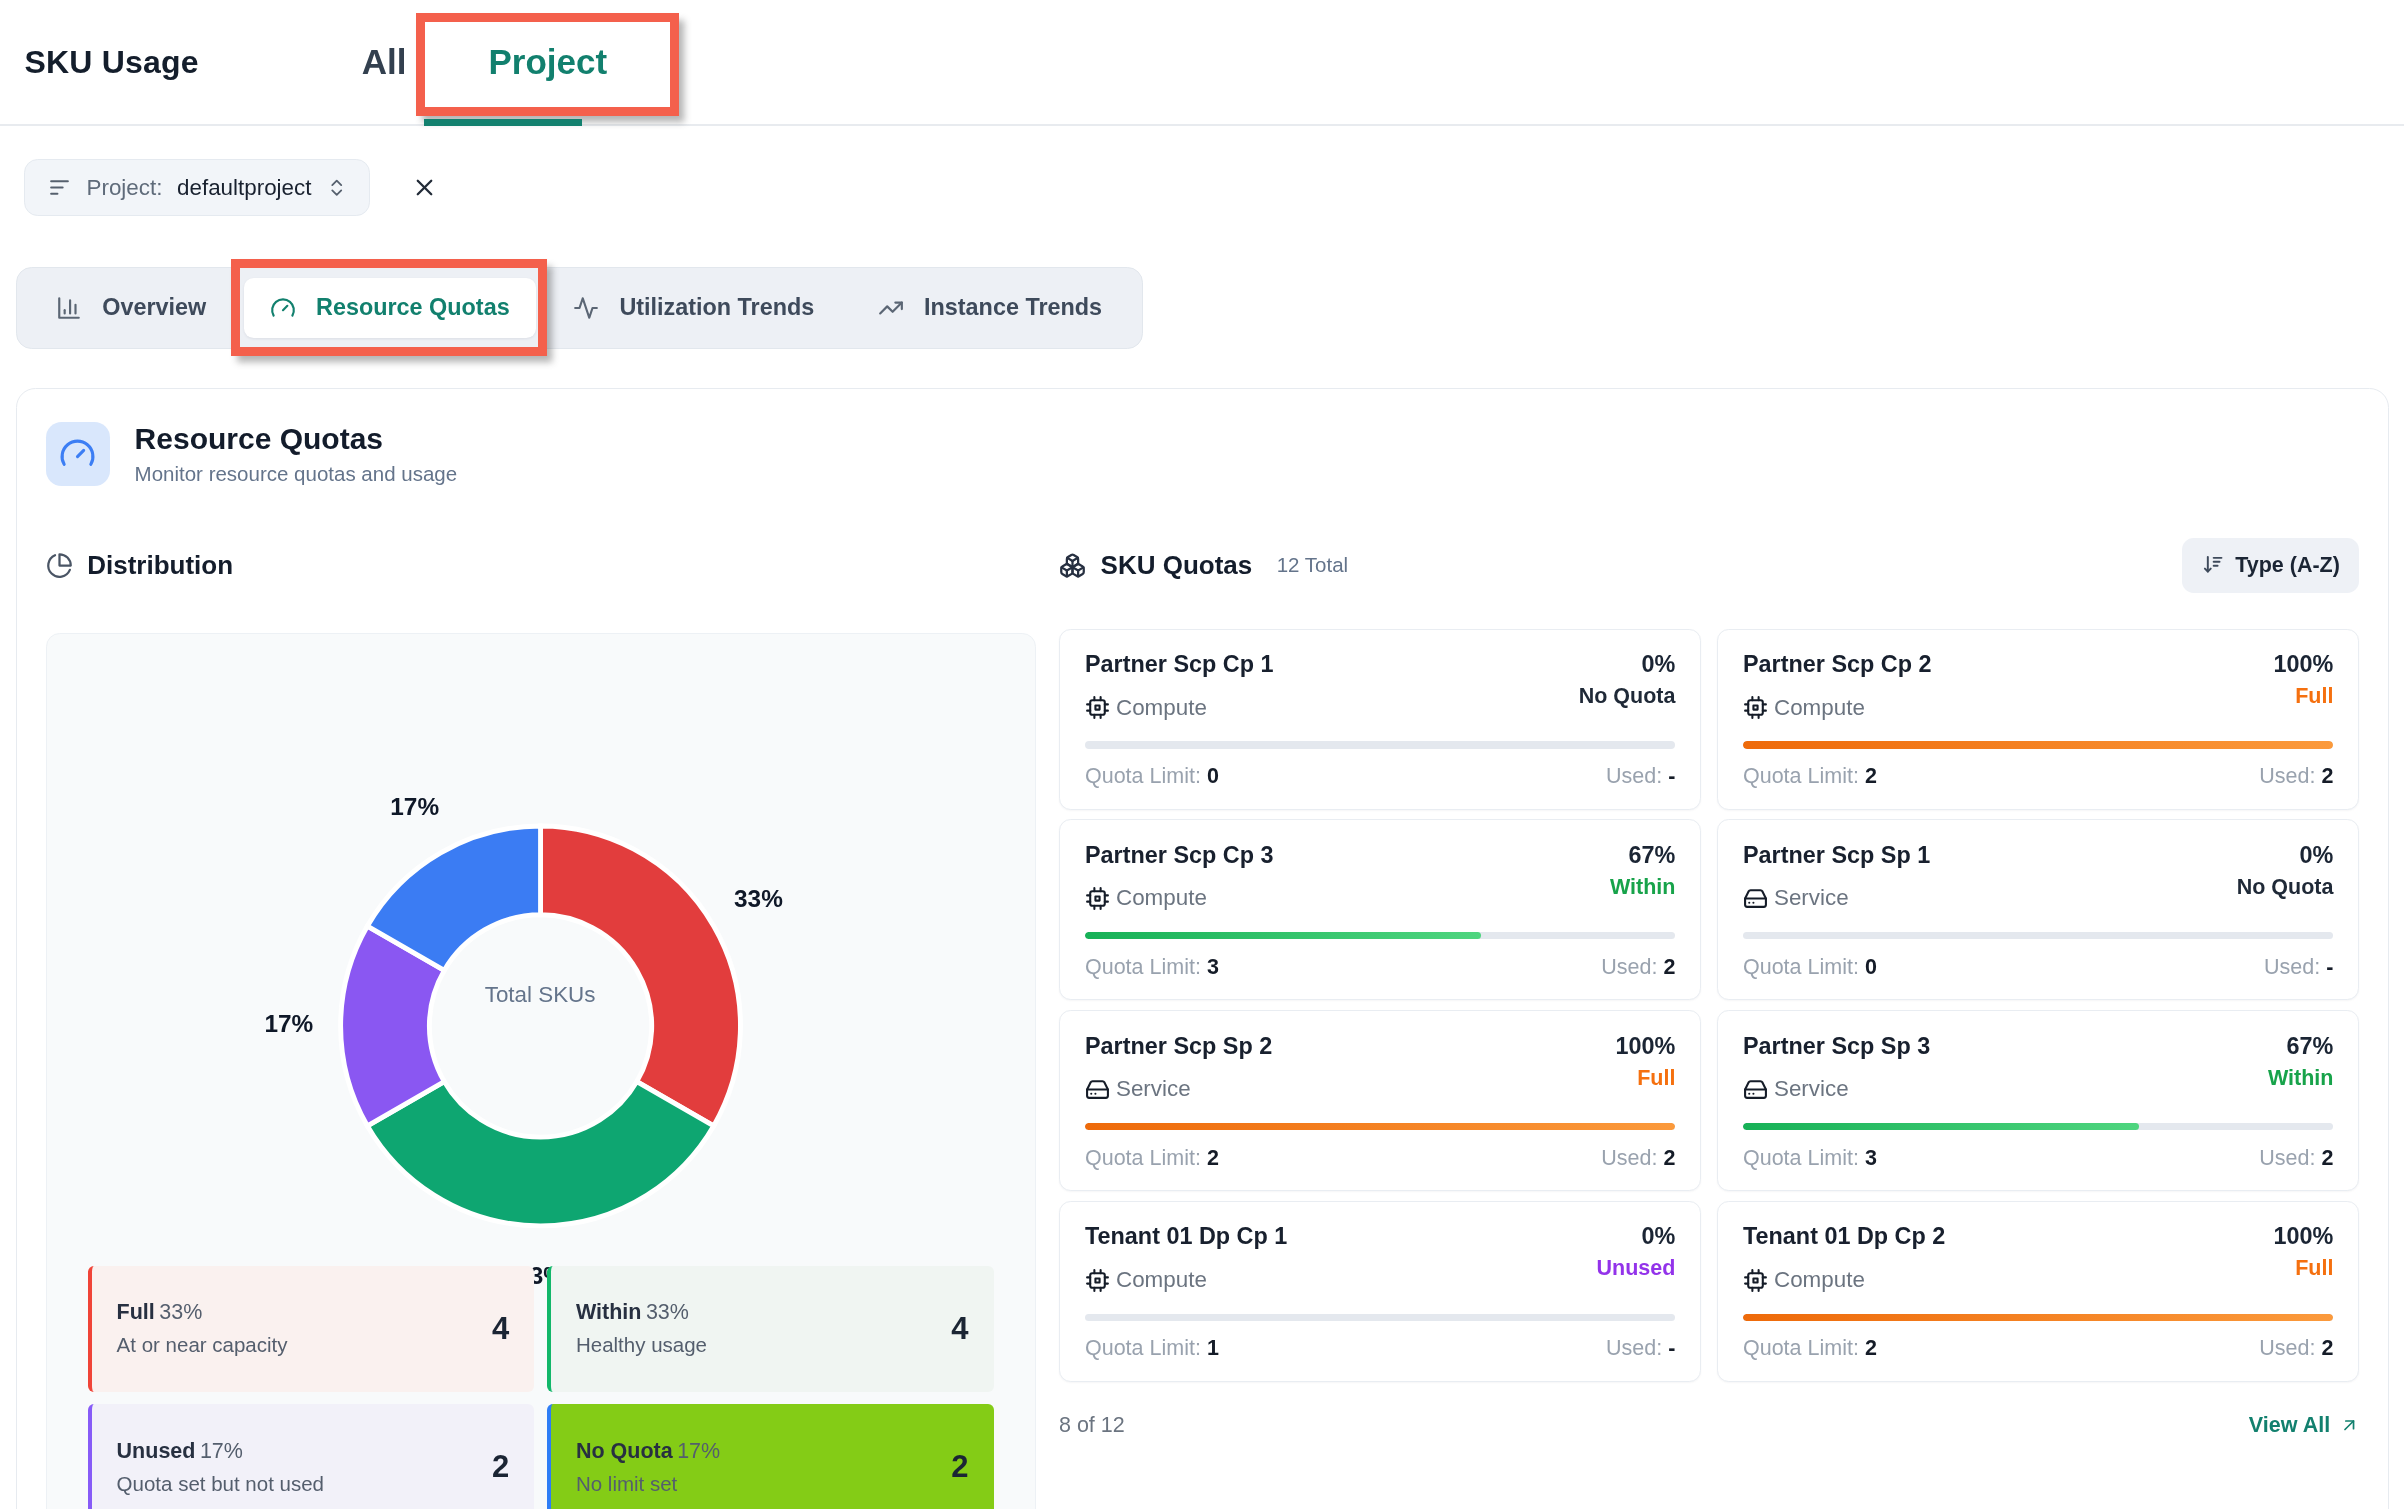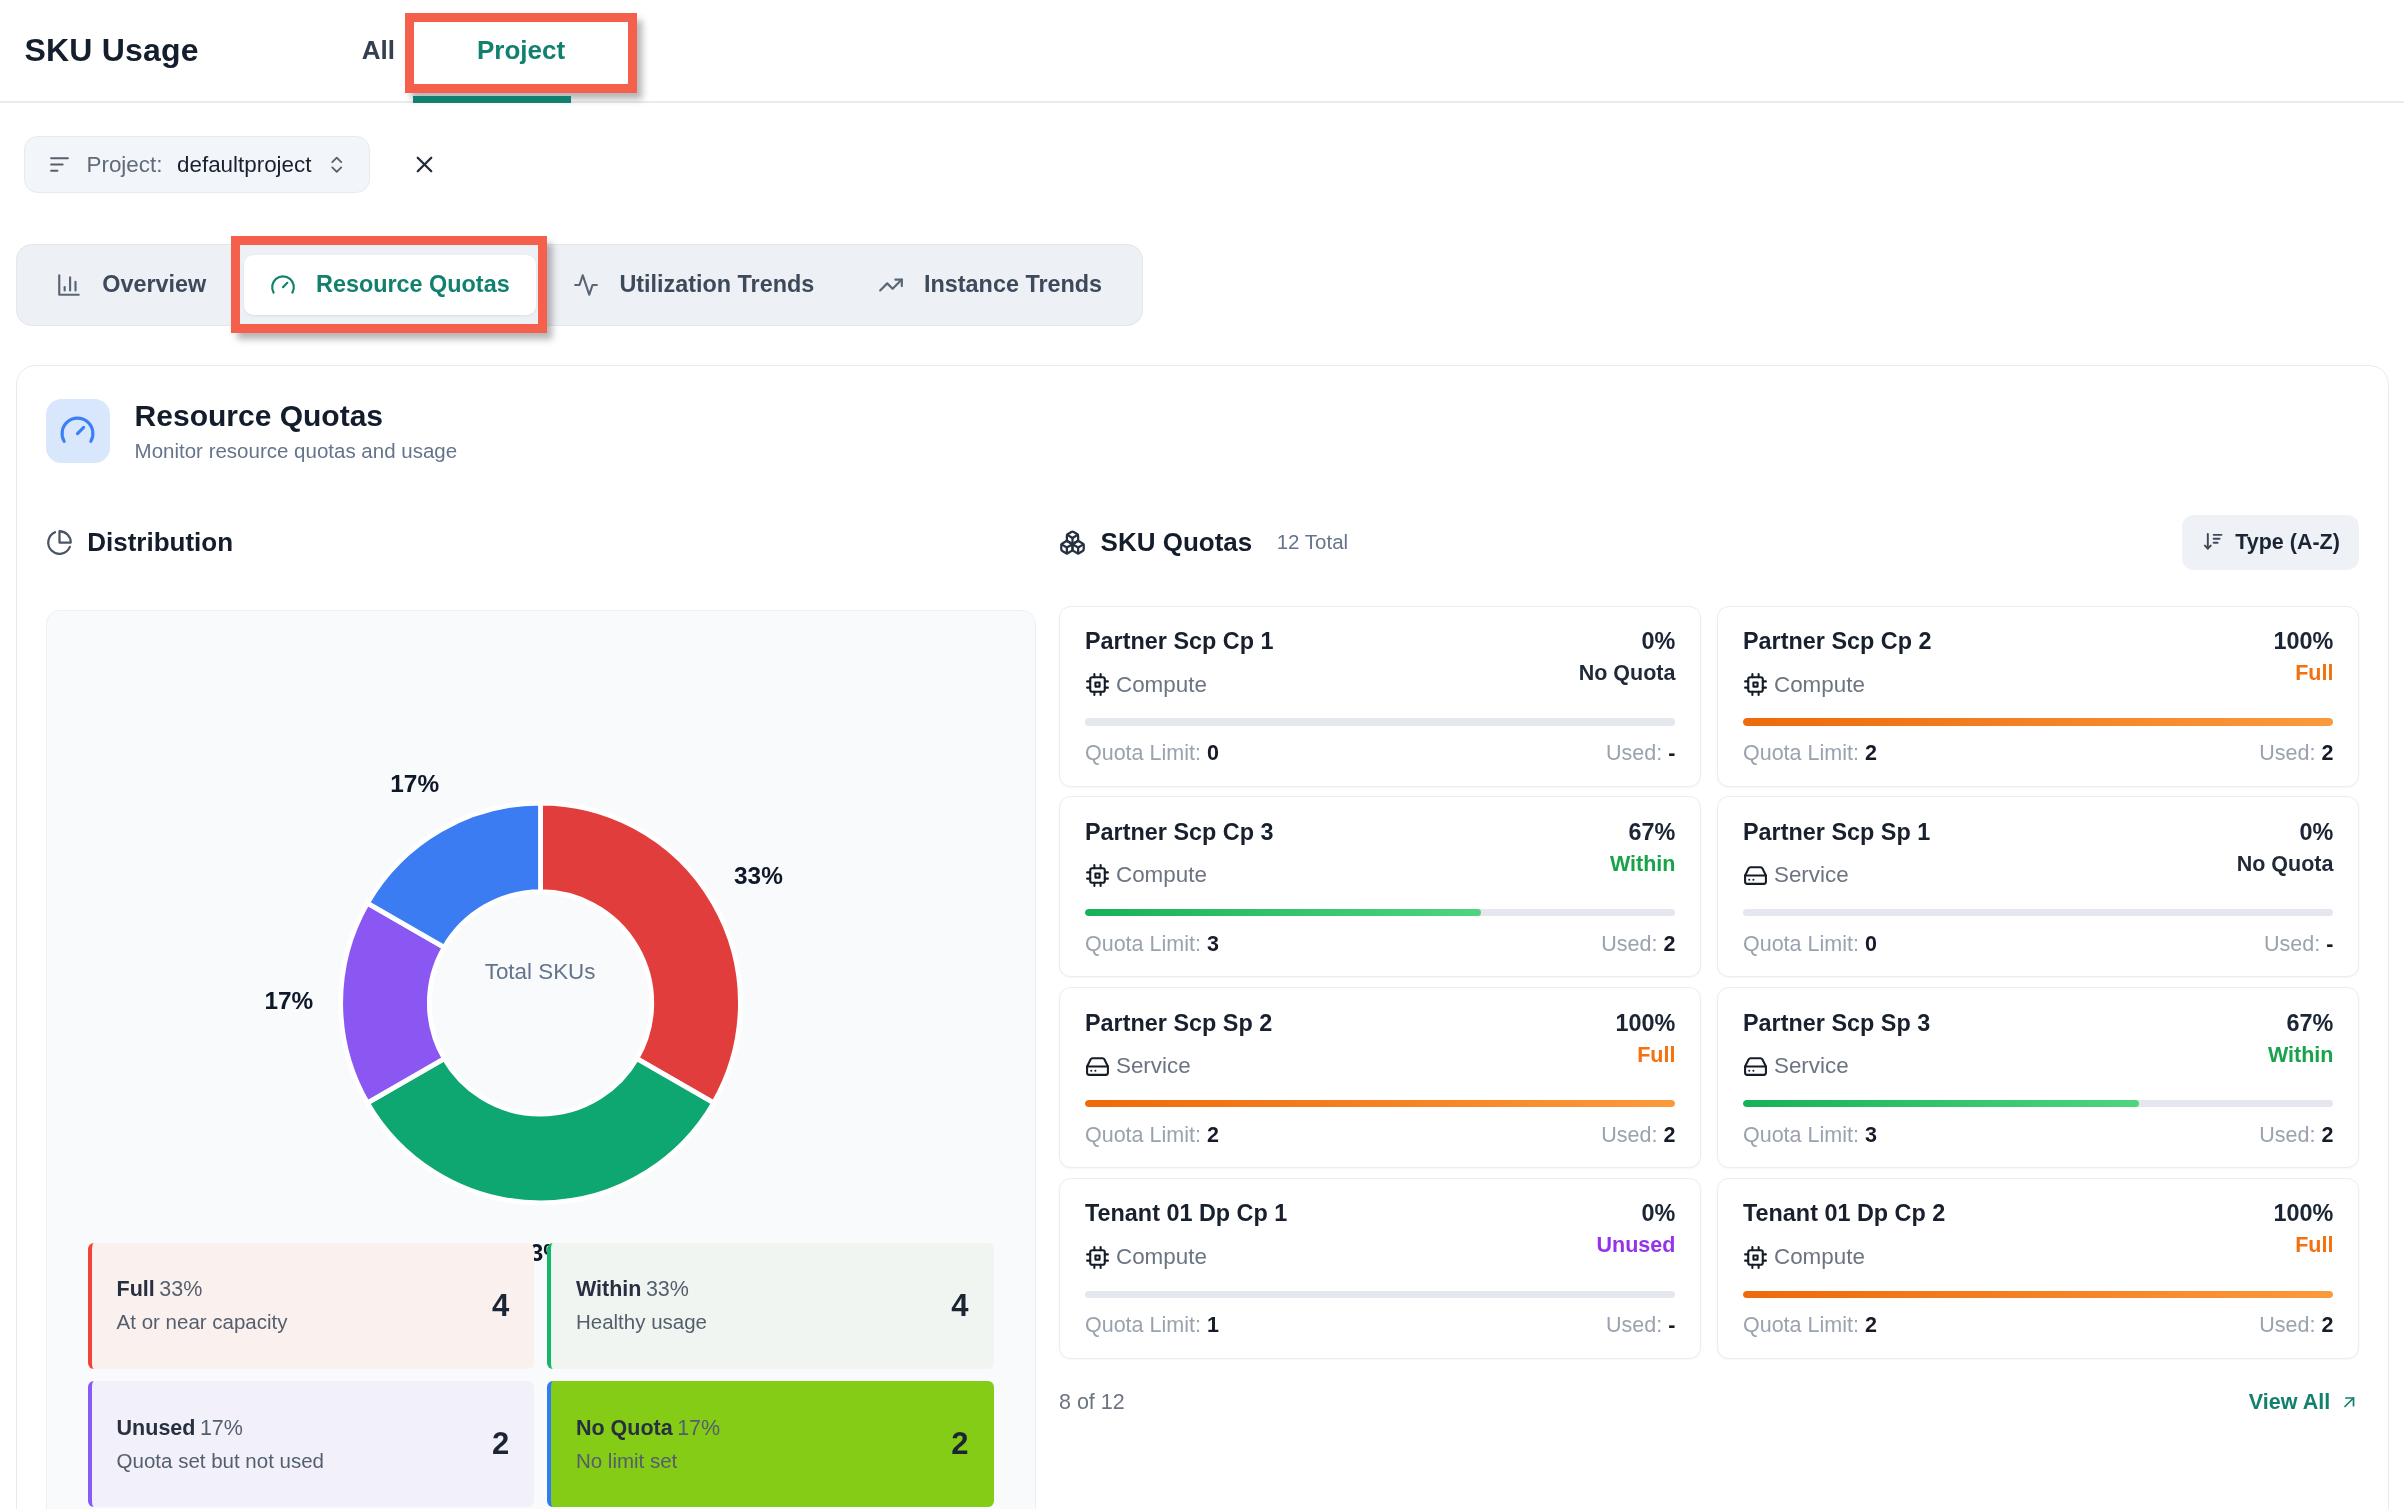--- a/index.html
+++ b/index.html
@@ -6,24 +6,24 @@
   html,body { width: 2405px; height: 1510px; }
   body {
     font-family: "Liberation Sans", sans-serif;
     background: #ffffff;
     color: #1b2534;
     overflow: hidden;
   }
   svg.ic { fill: none; stroke: currentColor; stroke-width: 2; stroke-linecap: round; stroke-linejoin: round; }
 
   
-  .hdr { position: relative; height: 103px; display: flex; align-items: center; padding: 0 24.4px; border-bottom: 2px solid #e8ebef; }
+  .hdr { position: relative; height: 126px; display: flex; align-items: center; padding: 0 24.4px; border-bottom: 2px solid #e8ebef; }
   .hdr-title { font-size: 32px; font-weight: bold; color: #141e2c; letter-spacing: 0.2px; }
   .hdr-tabs { display: flex; align-items: stretch; height: 100%; margin-left: 122px; }
-  .hdr-tab { position: relative; display: flex; align-items: center; padding: 0 41px; font-size: 26px; font-weight: bold; color: #33404f; cursor: pointer; }
+  .hdr-tab { position: relative; display: flex; align-items: center; padding: 0 41px; font-size: 35px; font-weight: bold; color: #33404f; cursor: pointer; }
   .hdr-tab.active { color: #12806e; }
   .annot { position: absolute; border: 9.8px solid #f4604c; box-shadow: 5.9px 6.8px 6.8px rgba(70,70,70,.4); pointer-events: none; }
   .annot-project { inset: 12.7px -31px 7.8px -31px; }
   .hdr-underline { position: absolute; left: -23.4px; bottom: -2px; width: 158px; height: 6.8px; background: #12806e; }
 
   
   .filter-row { display: flex; align-items: center; gap: 41px; padding: 29px 24.4px 0 24.4px; height: 94px; }
   .filter-pill { display: inline-flex; align-items: center; gap: 14.6px; height: 57px; padding: 0 21.5px; background: #f2f5f9; border: 1px solid #e5eaf0; border-radius: 13.7px; cursor: pointer; }
   .filter-pill .flt-label { font-size: 22.4px; color: #5f6b7a; }
   .filter-pill .flt-value { font-size: 22.4px; color: #19212f; }

